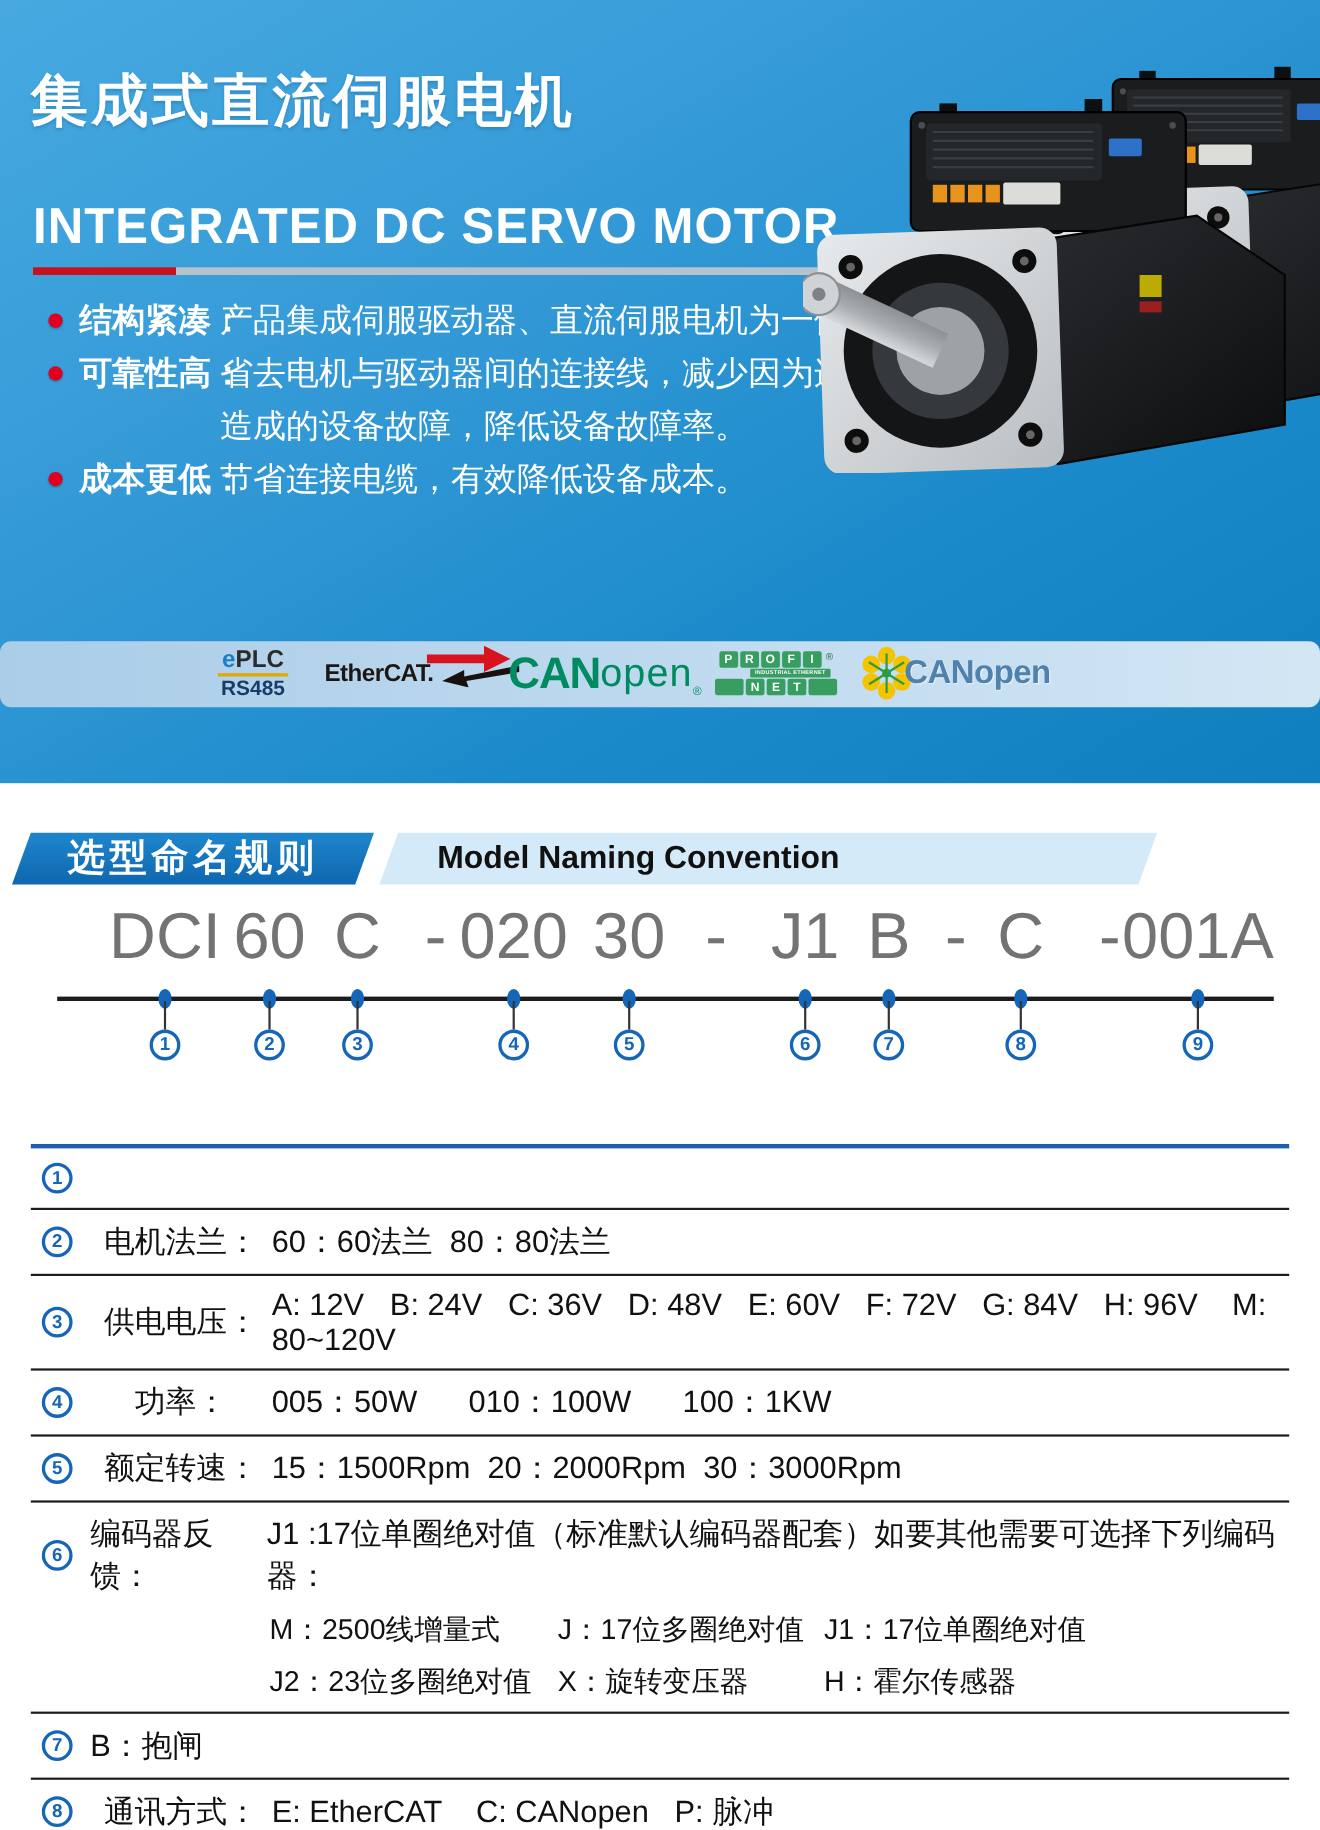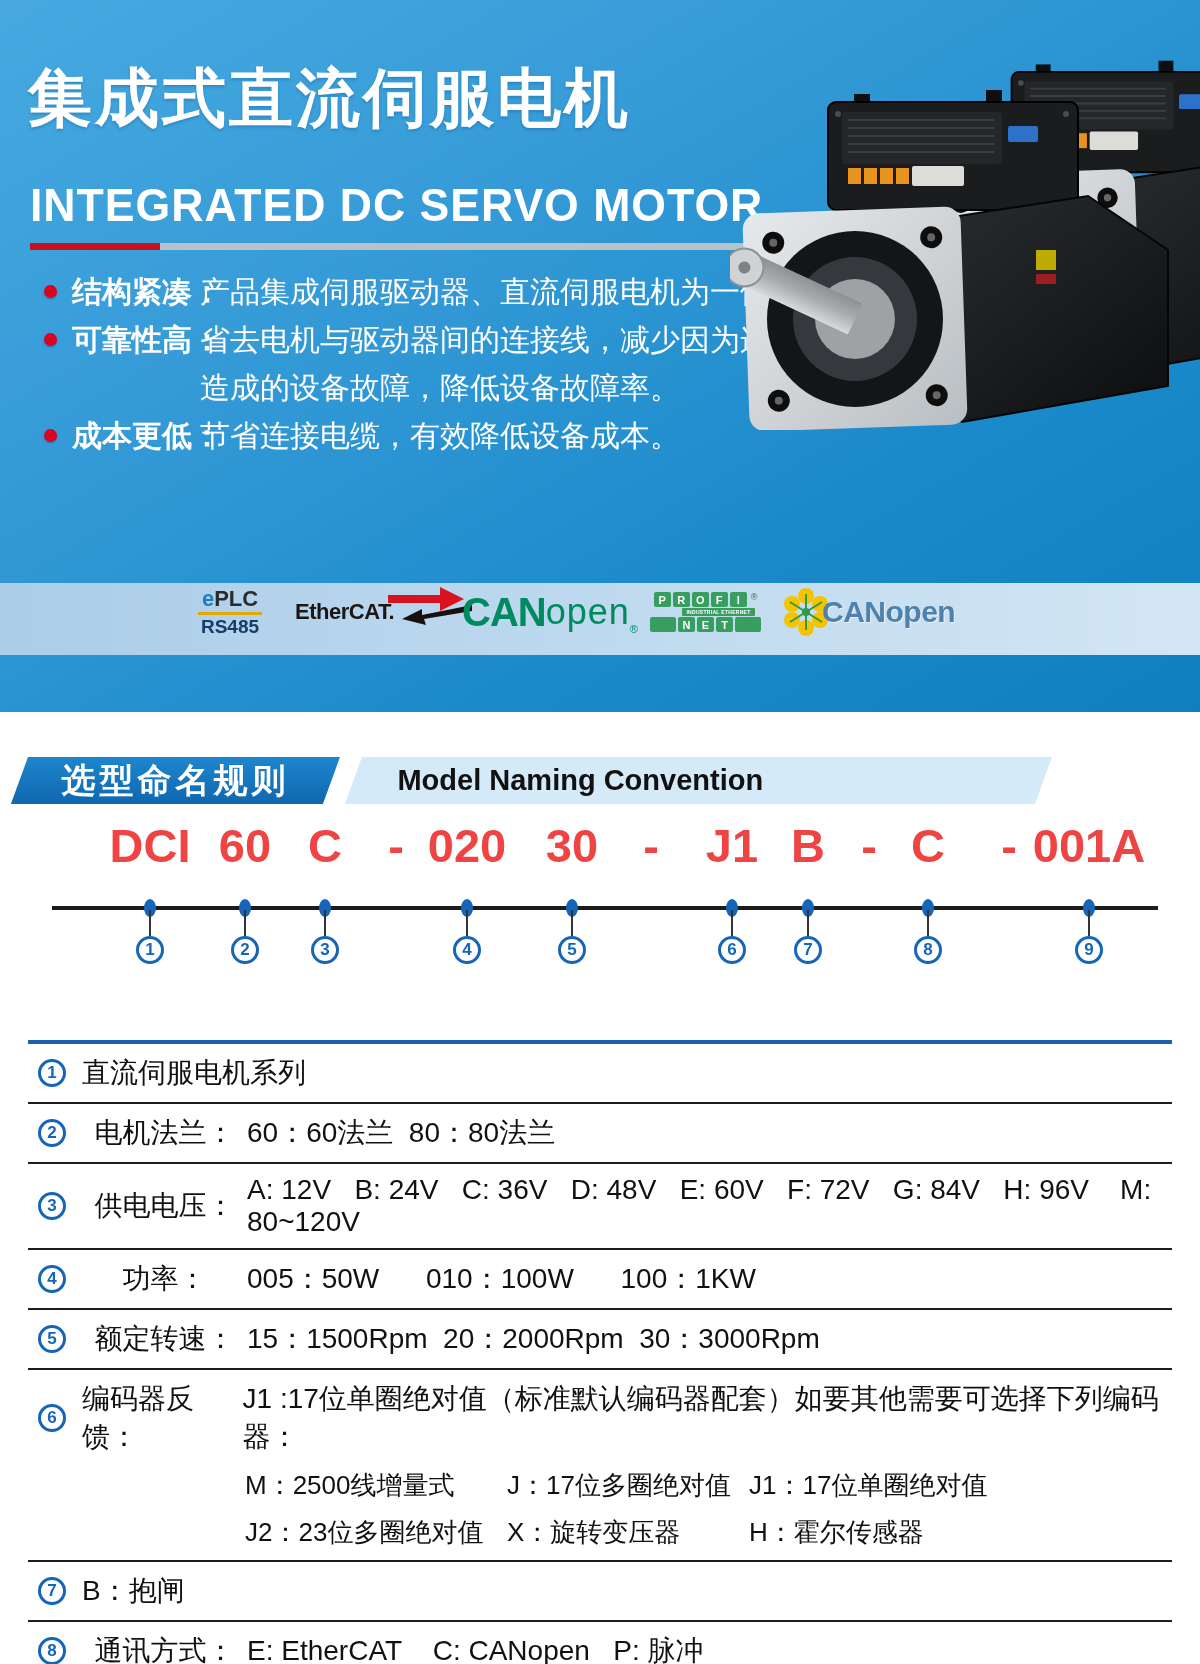--- a/index.html
+++ b/index.html
@@ -2,35 +2,35 @@
 <html><head>
 <meta charset="utf-8">
 <style>
   * { margin:0; padding:0; box-sizing:border-box; }
   html,body { background:#ffffff; }
   body { font-family:"Liberation Sans","DejaVu Sans",sans-serif; width:1200px; height:1664px; position:relative; overflow:hidden; }
 
   
   .hero { position:absolute; left:0; top:0; width:1200px; height:712px;
     background:linear-gradient(150deg,#47a9e0 0%, #3399d6 38%, #1b8aca 70%, #0f7fc0 100%); }
-  .hero-title { position:absolute; left:28px; top:66px; color:#fff; font-size:64px; font-weight:900; letter-spacing:3px; line-height:1; text-shadow:0 2px 3px rgba(0,60,110,.25); white-space:nowrap; }
+  .hero-title { position:absolute; left:28px; top:66px; color:#fff; font-size:52px; font-weight:900; letter-spacing:3px; line-height:1; text-shadow:0 2px 3px rgba(0,60,110,.25); white-space:nowrap; }
   .hero-sub { position:absolute; left:30px; top:182px; color:#fff; font-size:46px; font-weight:700; letter-spacing:1px; line-height:1; white-space:nowrap; transform:scaleX(.97); transform-origin:left; }
   .rule { position:absolute; top:243px; height:7px; z-index:1; }
   .rule-red { left:30px; width:130px; background:#c9101f; }
   .rule-gray { left:160px; width:1008px; background:#b7c3cb; }
 
   .features { position:absolute; left:0; top:268px; width:760px; }
   .feat { position:relative; padding-left:200px; color:#fff; font-size:30px; line-height:48px; }
   .feat .dot { position:absolute; left:44px; top:17px; width:13px; height:13px; border-radius:50%; background:#e00020; box-shadow:0 1px 2px rgba(0,40,80,.4); }
   .feat .lbl { position:absolute; left:72px; top:0; font-weight:900; white-space:nowrap; }
   .feat .ln { display:block; white-space:nowrap; }
 
   
-  .strip { position:absolute; left:0; top:583px; width:1200px; height:72px;
-    background:linear-gradient(90deg,#abcde8 0%, #bcd8ee 45%, #d3e6f4 100%); }
+  .strip { position:absolute; left:0; top:583px; width:1200px; height:60px;
+    background:linear-gradient(90deg,#abcde8 0%, #bcd8ee 45%, #d3e6f4 100%);border-radius:10px; }
   .logo { position:absolute; top:0; height:58px; display:flex; align-items:center; }
   .eplc { left:198px; flex-direction:column; justify-content:center; line-height:1; }
   .eplc .t1 { font-size:22px; font-weight:900; color:#2b2b2b; }
   .eplc .t1 .e { color:#1a7fc4; }
   .eplc .bar { width:64px; height:3px; background:#e3a800; margin:2px 0; }
   .eplc .t2 { font-size:19px; font-weight:900; color:#173c68; }
   .ethercat { left:295px; }
   .ethercat .txt { font-size:22px; color:#1c1714; font-weight:700; letter-spacing:-.5px; }
   .ethercat .txt b { font-weight:900; }
   .ethercat svg { margin-left:-6px; margin-top:-14px; }
@@ -52,21 +52,21 @@
   .motors { position:absolute; right:0; top:0; width:470px; height:430px; z-index:2; }
 
   
   .banner-blue { position:absolute; left:28px; top:757px; width:312px; height:47px;
     background:linear-gradient(180deg,#1e86cd,#0f67af); transform:skewX(-20deg); transform-origin:0 0; }
   .banner-blue .inner { transform:skewX(20deg); color:#fff; font-size:34px; font-weight:900; letter-spacing:4px; line-height:47px; text-align:center; }
   .banner-light { position:absolute; left:362px; top:757px; width:690px; height:47px; background:#d4eaf8; transform:skewX(-20deg); transform-origin:0 0; }
   .banner-light .inner { transform:skewX(20deg); color:#111; font-size:29px; font-weight:700; line-height:47px; padding-left:44px; white-space:nowrap; }
 
   
-  .code-seg { position:absolute; top:822px; transform:translateX(-50%); color:#ef4444; font-size:47px; font-weight:700; line-height:1; white-space:nowrap; }
+  .code-seg { position:absolute; top:822px; transform:translateX(-50%); color:#737373; font-size:59px; font-weight:400; line-height:1; white-space:nowrap; }
   .code-line { position:absolute; left:52px; top:906px; width:1106px; height:4px; background:#1c1c1c; }
   .code-dot { position:absolute; top:899px; width:12px; height:18px; border-radius:50%; background:#1565b8; transform:translateX(-50%); }
   .code-tick { position:absolute; top:910px; width:2px; height:26px; background:#333; transform:translateX(-50%); }
   .code-circ { position:absolute; top:936px; width:28px; height:28px; border:3px solid #1565b8; border-radius:50%; color:#1565b8; font-size:17px; font-weight:700; display:flex; align-items:center; justify-content:center; transform:translateX(-50%); background:#fff; }
 
   
   .spec { position:absolute; left:28px; top:1040px; width:1144px; border-top:4px solid #1b5fae; border-bottom:4px solid #1b5fae; }
   .row { border-bottom:2px solid #1c1c1c; padding:10px 0; font-size:28px; color:#111; }
   .row:last-child { border-bottom:none; }
   .row .line1 { display:flex; align-items:center; min-height:34px; }
@@ -290,21 +290,20 @@
   <span class="code-circ" style="left:808px">7</span>
   <span class="code-circ" style="left:928px">8</span>
   <span class="code-circ" style="left:1089px">9</span>
 </div>
 
 <div class="spec">
 
   <div class="row">
     <div class="line1">
       <span class="num">1</span>
-      <span class="lab">直流伺服电机系列</span>
     </div>
   </div>
 
   <div class="row haslab">
     <div class="line1">
       <span class="num">2</span>
       <span class="lab">电机法兰：</span>
       <span class="con">60：60法兰  80：80法兰</span>
     </div>
   </div>

